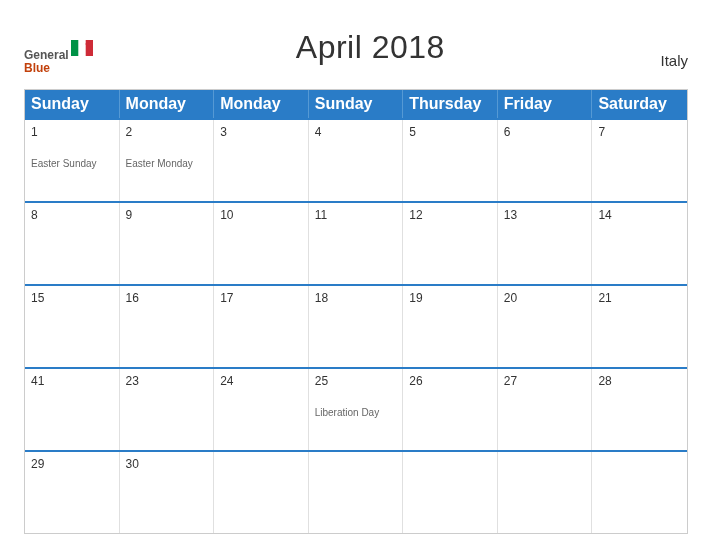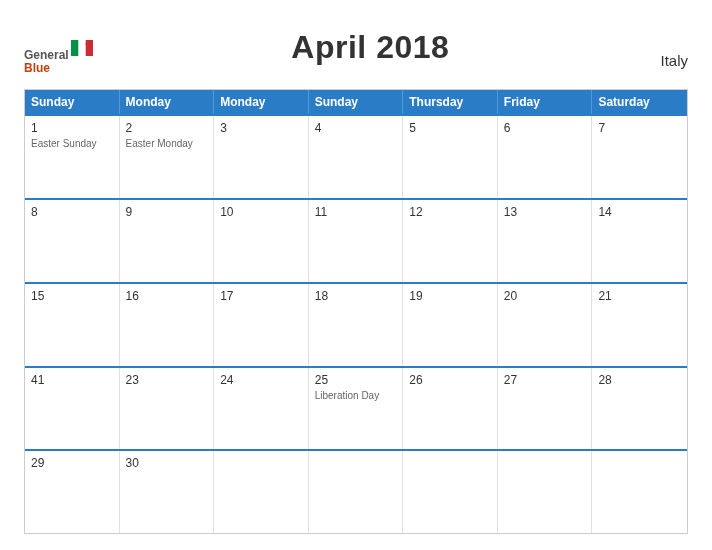--- a/index.html
+++ b/index.html
@@ -41,21 +41,21 @@
     .logo-blue { color: #c2410c; font-size: 12px; font-weight: bold; }
     .logo-flag {
       width: 22px;
       height: 16px;
       margin-left: 2px;
       display: inline-flex;
       align-items: center;
     }
     .title {
       font-size: 32px;
-      font-weight: 700;
+      font-weight: 400;
       color: #333;
       letter-spacing: 0.5px;
     }
     .country {
       font-size: 15px;
       color: #333;
       font-weight: normal;
       min-width: 40px;
       text-align: right;
       margin-top: 26px;
@@ -66,21 +66,21 @@
       display: flex;
       flex-direction: column;
     }
     .cal-header-row {
       display: grid;
       grid-template-columns: repeat(7, 1fr);
       background: #2a7cc7;
     }
     .cal-header-cell {
       color: #fff;
-      font-size: 12px;
+      font-size: 16px;
       font-weight: bold;
       padding: 5px 6px;
       text-align: left;
       border-right: 1px solid #5599d4;
     }
     .cal-header-cell:last-child { border-right: none; }
     .cal-body {
       flex: 1;
       display: flex;
       flex-direction: column;
@@ -104,20 +104,21 @@
     .day-num {
       font-size: 12px;
       color: #333;
       font-weight: normal;
       margin-bottom: 2px;
     }
     .day-event {
       font-size: 10px;
       color: #666;
       line-height: 1.3;
+      margin-top: 16px;
     }
   </style>
 </head>
 <body>
 
 <div class="page">
   <div class="header">
     <div class="logo">
       <div class="logo-text">
         <span class="logo-general">General</span>

